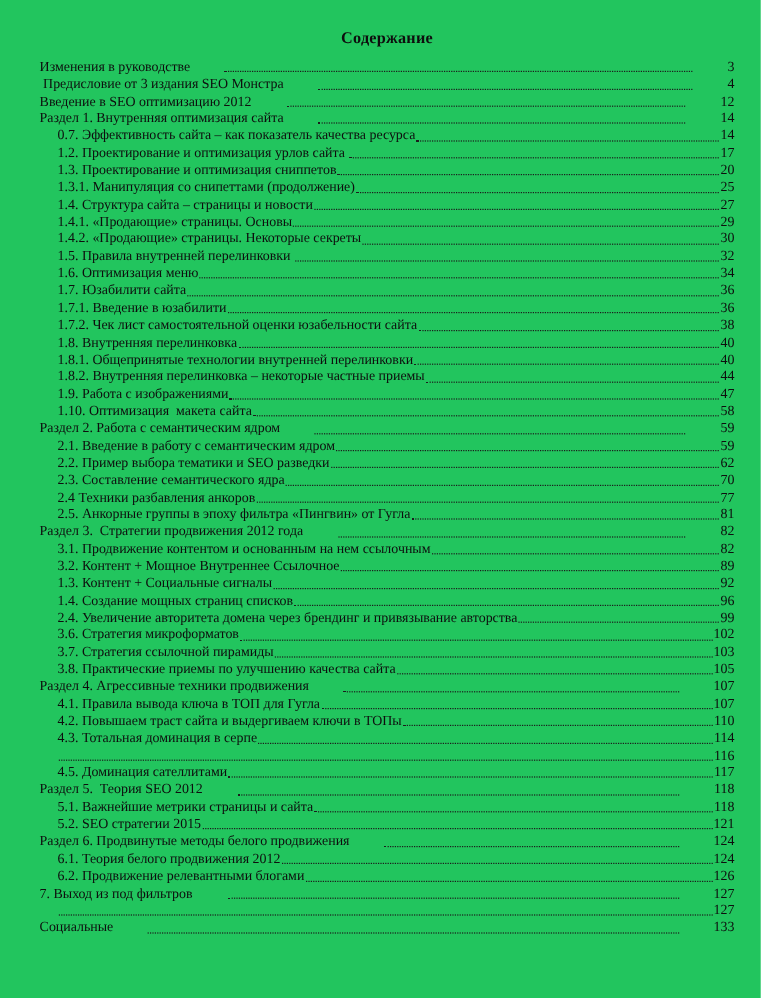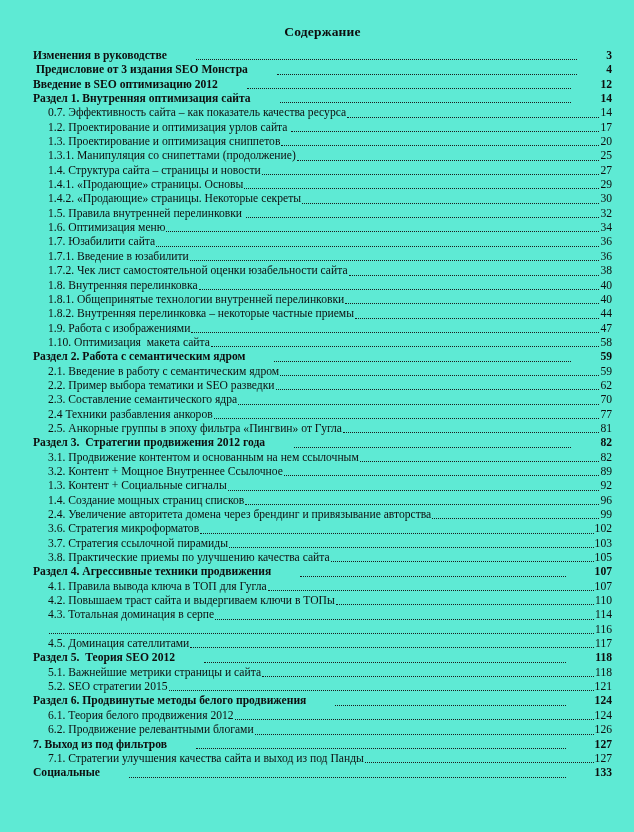--- a/index.html
+++ b/index.html
@@ -12,21 +12,21 @@
     height: 832px;
     overflow: hidden;
     font-family: "Liberation Serif", serif;
     color: #0e0e0e;
   }
   .page {
     box-sizing: border-box;
     width: 634px;
     height: 832px;
     padding: 24px 22px 0 33px;
-    background: #5eead4;
+    background: #22c55e;
   }
   .doc-title {
     font-size: 13.5px;
     line-height: 15px;
     font-weight: bold;
     text-align: center;
     margin: 0 0 10px 0;
     letter-spacing: 0.2px;
   }
   .toc {
@@ -37,21 +37,21 @@
     align-items: baseline;
     height: 14.35px;
     font-size: 11.6px;
     line-height: 13.5px;
     white-space: pre;
   }
   .row.sub {
     padding-left: 15px;
   }
   .row.bold {
-    font-weight: bold;
+    font-weight: normal;
     gap: 28px;
   }
   .entry-text {
     flex: 0 0 auto;
   }
   .leader {
     flex: 1 1 auto;
     min-width: 6px;
     align-self: flex-end;
     margin: 0 1px 3px 1px;
@@ -109,16 +109,16 @@
       <div class="row sub"><span class="entry-text">4.3. Тотальная доминация в серпе</span><span class="leader"></span><span class="pagenum">114</span></div>
       <div class="row sub"><span class="leader"></span><span class="pagenum">116</span></div>
       <div class="row sub"><span class="entry-text">4.5. Доминация сателлитами</span><span class="leader"></span><span class="pagenum">117</span></div>
       <div class="row bold"><span class="entry-text">Раздел 5.  Теория SEO 2012</span><span class="leader"></span><span class="pagenum">118</span></div>
       <div class="row sub"><span class="entry-text">5.1. Важнейшие метрики страницы и сайта</span><span class="leader"></span><span class="pagenum">118</span></div>
       <div class="row sub"><span class="entry-text">5.2. SEO стратегии 2015</span><span class="leader"></span><span class="pagenum">121</span></div>
       <div class="row bold"><span class="entry-text">Раздел 6. Продвинутые методы белого продвижения</span><span class="leader"></span><span class="pagenum">124</span></div>
       <div class="row sub"><span class="entry-text">6.1. Теория белого продвижения 2012</span><span class="leader"></span><span class="pagenum">124</span></div>
       <div class="row sub"><span class="entry-text">6.2. Продвижение релевантными блогами</span><span class="leader"></span><span class="pagenum">126</span></div>
       <div class="row bold"><span class="entry-text">7. Выход из под фильтров</span><span class="leader"></span><span class="pagenum">127</span></div>
-      <div class="row sub"><span class="entry-text">7.1. Стратегии улучшения качества сайта и выход из под Панды</span><span class="leader"></span><span class="pagenum">127</span></div>
+      <div class="row sub"><span class="leader"></span><span class="pagenum">127</span></div>
       <div class="row bold"><span class="entry-text">Социальные</span><span class="leader"></span><span class="pagenum">133</span></div>
     </div>
 </div>
 
 </body></html>

